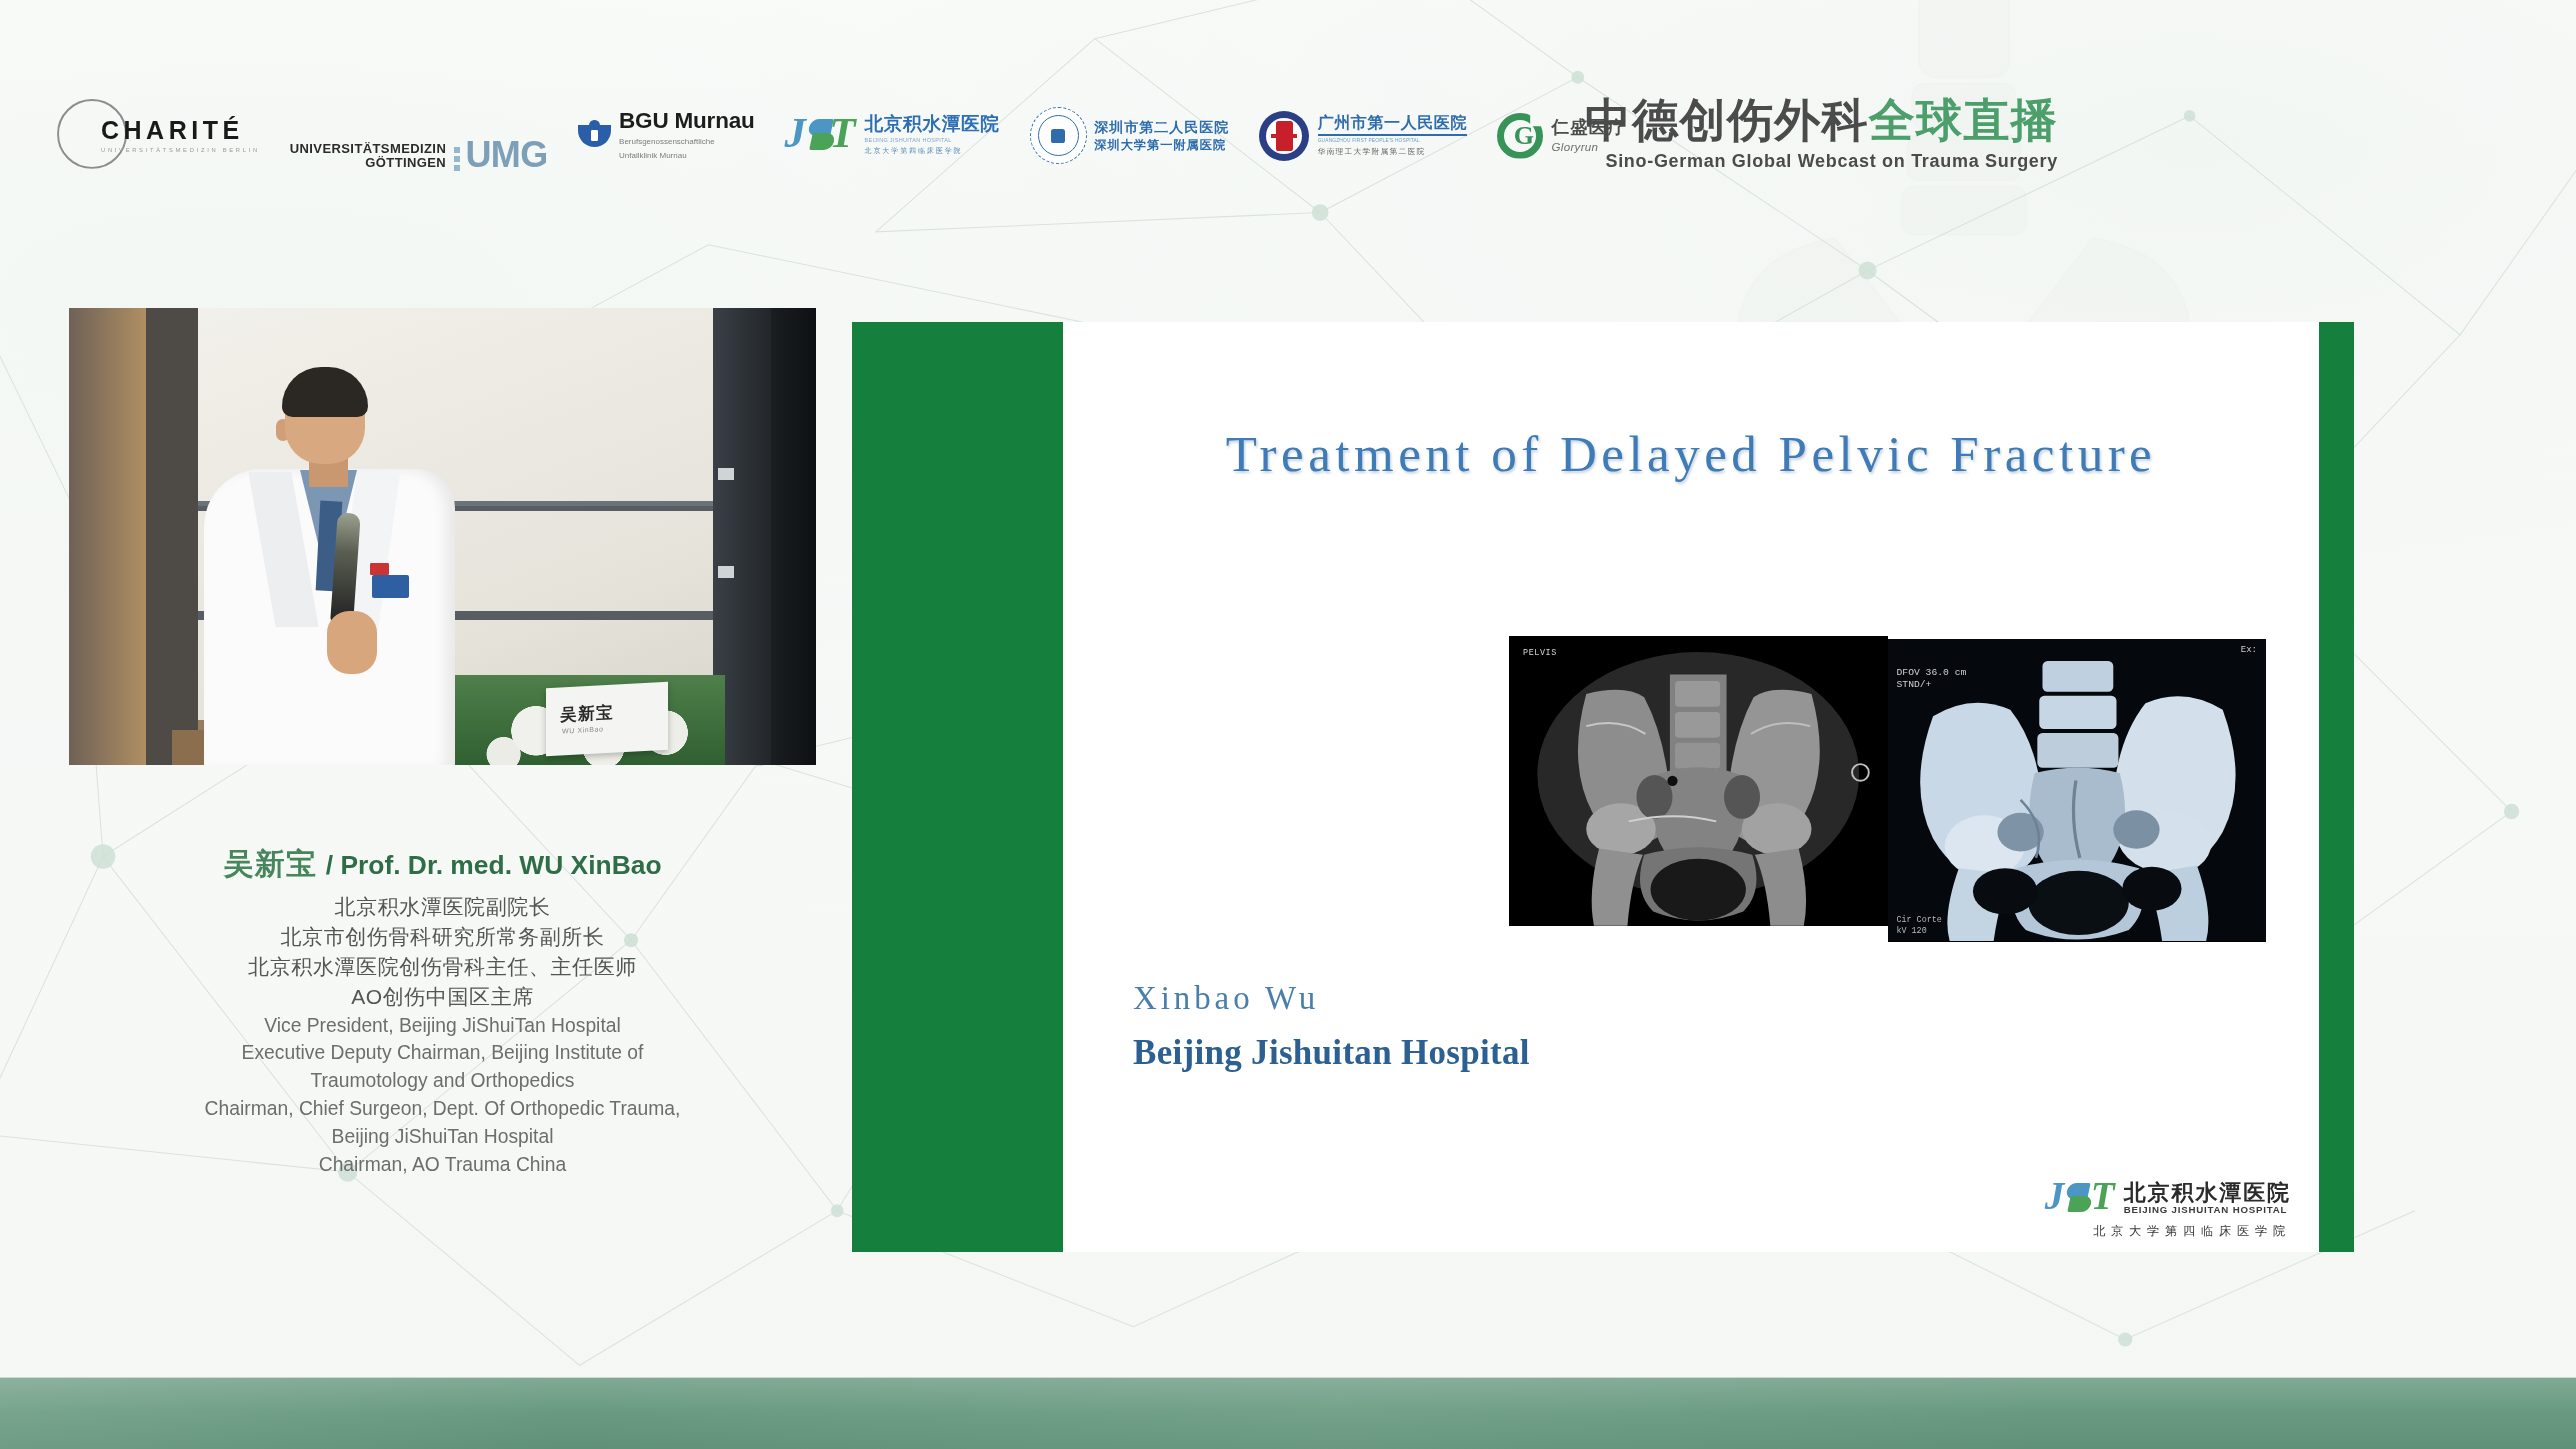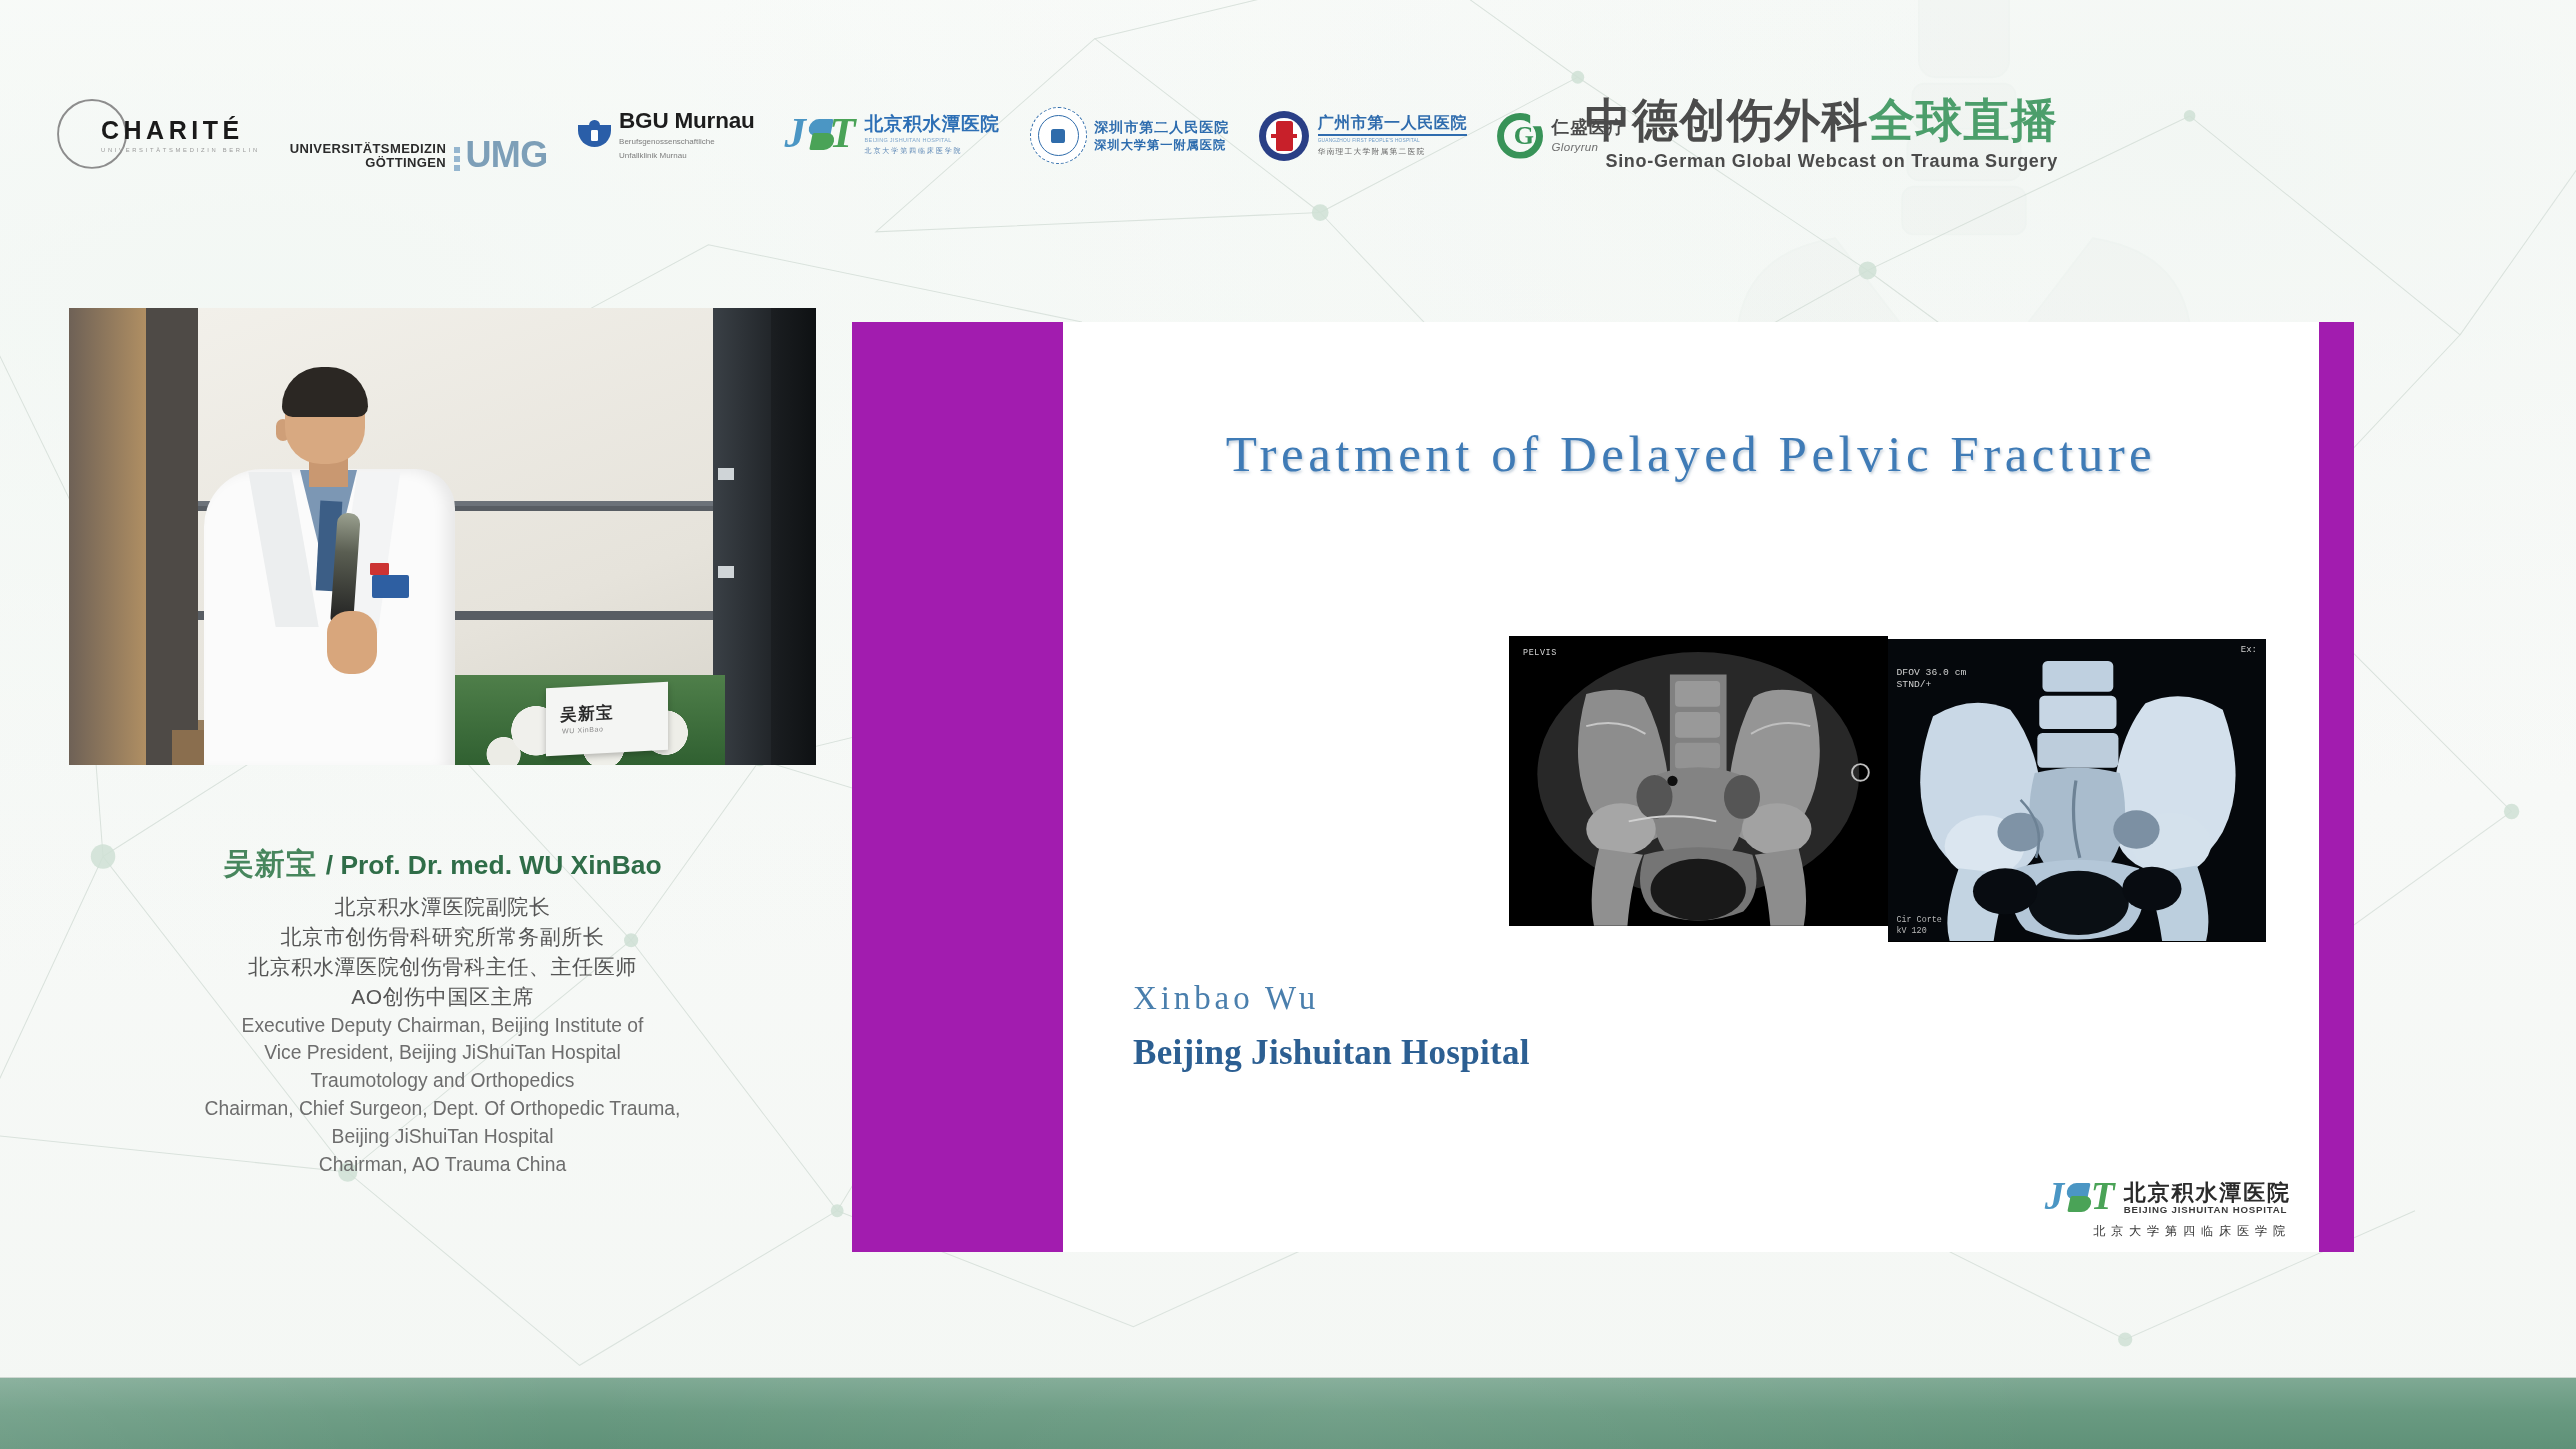--- a/index.html
+++ b/index.html
@@ -143,21 +143,21 @@
   .cam-cardsub{left:493px;top:417px;width:97px;height:11.6px;color:#888;font-size:7px;letter-spacing:0.6px;transform:skewY(-3deg);}
 
   .speaker{position:absolute;left:64px;top:847px;width:757px;text-align:center;z-index:5;}
   .sp-name{font-size:30px;line-height:1.1;margin-bottom:11.6px;white-space:nowrap;}
   .sp-name .cn{color:#47865d;font-weight:700;letter-spacing:1.3px;}
   .sp-name .en{color:#2f6d48;font-weight:700;font-size:26.4px;}
   .sp-line-cn{font-size:21px;color:#555;line-height:1.43;letter-spacing:0.6px;}
   .sp-line-en{font-size:19.3px;color:#6d6d6d;line-height:1.44;}
 
   
-  .slide-wrap{position:absolute;left:852px;top:322px;width:1502px;height:930px;background:#a21caf;z-index:4;}
+  .slide-wrap{position:absolute;left:852px;top:322px;width:1502px;height:930px;background:#15803d;z-index:4;}
   .slide{position:absolute;left:211px;top:0;width:1256px;height:930px;background:#ffffff;overflow:hidden;}
   .slide-title{
     position:absolute;left:0;top:103px;width:1256px;text-align:center;
     font-family:"Liberation Serif","DejaVu Serif",serif;
     font-size:51px;color:#3f7bb6;letter-spacing:4.5px;font-weight:400;
     text-shadow:1.3px 1.9px 2.6px rgba(150,170,190,.55);
   }
   .imgs{position:absolute;left:446px;top:314px;width:757px;height:303px;display:flex;}
   .xray{width:379px;height:290px;position:relative;overflow:hidden;background:#000;}
   .xray.b{height:303px;margin-top:2.6px;}
@@ -381,22 +381,22 @@
 
   <div class="speaker">
     <div class="sp-name">
       <span class="cn">吴新宝</span>
       <span class="en">/ Prof. Dr. med. WU XinBao</span>
     </div>
     <div class="sp-line-cn">北京积水潭医院副院长</div>
     <div class="sp-line-cn">北京市创伤骨科研究所常务副所长</div>
     <div class="sp-line-cn">北京积水潭医院创伤骨科主任、主任医师</div>
     <div class="sp-line-cn">AO创伤中国区主席</div>
+    <div class="sp-line-en">Vice President, Beijing JiShuiTan Hospital</div>
     <div class="sp-line-en">Executive Deputy Chairman, Beijing Institute of</div>
-    <div class="sp-line-en">Vice President, Beijing JiShuiTan Hospital</div>
     <div class="sp-line-en">Traumotology and Orthopedics</div>
     <div class="sp-line-en">Chairman, Chief Surgeon, Dept. Of Orthopedic Trauma,</div>
     <div class="sp-line-en">Beijing JiShuiTan Hospital</div>
     <div class="sp-line-en">Chairman, AO Trauma China</div>
   </div>
 
   <div class="slide-wrap">
     <div class="slide">
 
       <div class="slide-title">Treatment of Delayed Pelvic Fracture</div>

